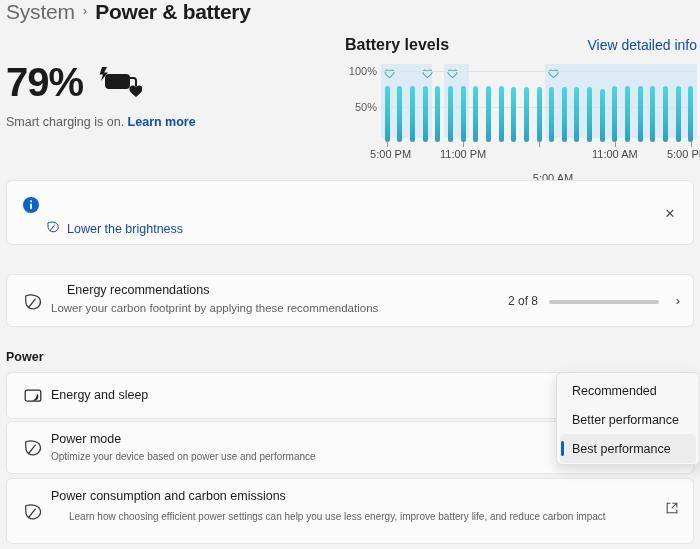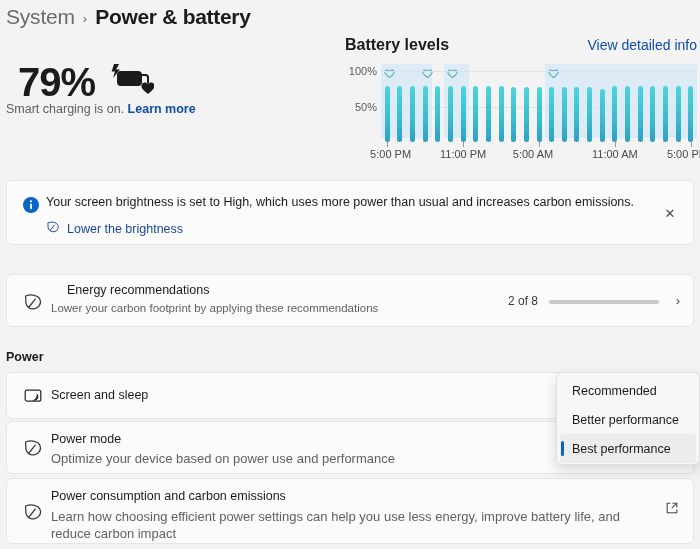--- a/index.html
+++ b/index.html
@@ -8,33 +8,33 @@
     background: #f3f3f3;
     font-family: "Liberation Sans", sans-serif;
     color: #1b1b1b;
     overflow: hidden;
   }
   .page { position: relative; width: 700px; height: 549px; }
 
   
   .breadcrumb {
     position: absolute; left: 6px; top: 0px;
-    display: flex; align-items: center; gap: 8px;
+    display: flex; gap: 8px;
     height: 34px;
   }
   .bc-parent { font-size: 21px; color: #6b6b6b; letter-spacing: -0.2px; }
   .bc-sep { font-size: 13px; color: #6b6b6b; padding-top: 3px; }
   .bc-current { font-size: 21px; font-weight: 600; color: #1b1b1b; letter-spacing: -0.3px; }
 
   
   .batt-summary { position: absolute; left: 6px; top: 62px; }
-  .batt-pct-row { display: flex; gap: 13px; margin-left: 12px; }
+  .batt-pct-row { display: flex; align-items: center; gap: 13px; }
   .batt-pct { font-size: 40px; font-weight: 600; line-height: 1; letter-spacing: -1px; color: #1b1b1b; }
   .batt-icon { width: 46px; height: 34px; display:block; }
-  .smart-line { font-size: 12.5px; color: #5d5d5d; text-align: right; }
+  .smart-line { margin-top: 13px; font-size: 12.5px; color: #5d5d5d; text-align: right; }
   .smart-line .lm { color: #0f4fa8; font-weight: 700; text-decoration: none; }
 
   
   .chart-wrap { position: absolute; left: 345px; top: 36px; width: 352px; height: 130px; }
   .chart-head { display: flex; justify-content: space-between; align-items: baseline; }
   .chart-title { font-size: 16px; font-weight: 700; color: #1b1b1b; }
   .chart-link { font-size: 14px; color: #0f4fa8; text-decoration: none; }
   .plot { position: relative; margin-top: 10px; height: 78px; width: 352px; }
   .ylabels { position: absolute; left: 0; top: 0; width: 35px; height: 78px; }
   .ylab { position: absolute; right: 3px; font-size: 11px; color: #5d5d5d; transform: translateY(-50%); }
@@ -81,21 +81,21 @@
 
   
   .sec-label { position: absolute; left: 6px; top: 350px; font-size: 12.5px; font-weight: 600; color: #1b1b1b; }
 
   
   .row-screen { top: 372px; height: 47px; }
   .row-mode { top: 421px; height: 53px; }
   .row-carbon { top: 478px; height: 66px; }
   .row-ico { position: absolute; left: 16px; width: 20px; height: 20px; }
   .row-title { position: absolute; left: 44px; font-size: 12.5px; color: #1b1b1b; }
-  .row-sub { position: absolute; left: 44px; font-size: 13px; color: #616161; }
+  .row-sub { position: absolute; left: 44px; font-size: 10px; color: #616161; }
   .ext-ico { position: absolute; right: 14px; top: 22px; width: 14px; height: 14px; }
 
   
   .flyout {
     position: absolute; left: 556px; top: 372px; width: 144px; height: 93px;
     background: #f7f7f7; border: 1px solid #e0e0e0; border-radius: 6px;
     box-shadow: 0 5px 14px rgba(0,0,0,0.14);
     padding: 3px 0; z-index: 40;
   }
   .fly-item {
@@ -196,36 +196,35 @@
       <div class="xaxis" id="xaxis">
           <div class="xtick" style="left: 6.32px;"></div>
           <div class="xtick" style="left: 82.16px;"></div>
           <div class="xtick" style="left: 158px;"></div>
           <div class="xtick" style="left: 233.84px;"></div>
           <div class="xtick" style="left: 309.68px;"></div>
         </div>
       <div class="xlabels" id="xlabels">
           <div class="xlab" style="left: 42.32px; transform: translateX(-42%);">5:00 PM</div>
           <div class="xlab" style="left: 118.16px;">11:00 PM</div>
-          <div class="xlab" style="left: 188px;">5:00 AM</div>
+          <div class="xlab" style="left: 208px; margin-top: 24px;">5:00 AM</div>
           <div class="xlab" style="left: 269.84px;">11:00 AM</div>
           <div class="xlab" style="left: 345.68px; transform: translateX(-58%);">5:00 PM</div>
         </div>
     </div>
   </div>
 
   <div class="card banner">
     <span class="banner-ico">
       <svg viewBox="0 0 16 16" width="16" height="16">
         <circle cx="8" cy="8" r="8" fill="#0a64c8"></circle>
         <rect x="7.1" y="6.6" width="1.8" height="5.6" rx="0.9" fill="#ffffff"></rect>
         <circle cx="8" cy="4.3" r="1.1" fill="#ffffff"></circle>
       </svg>
     </span>
-    <span class="banner-text">Your screen brightness is set to High, which uses more power than usual and increases carbon emissions.</span>
     <span class="banner-action">
       <span>
         <svg viewBox="0 0 16 16" width="14" height="14">
           <path d="M2.2 3.2 C6.6 1.6 12 2.4 13.6 6 C15 9.2 12.6 13 9 13.4 C5.6 13.8 2.8 11.6 2.4 8.6 Z" fill="none" stroke="#17479e" stroke-width="1.1"></path>
           <path d="M4.2 12.6 L10 5.4" fill="none" stroke="#17479e" stroke-width="1.1"></path>
         </svg>
       </span>
       <a class="lk" href="#">Lower the brightness</a>
     </span>
     <button class="banner-close">✕</button>
@@ -249,21 +248,21 @@
 
   <div class="sec-label">Power</div>
 
   <div class="card row-screen">
     <span class="row-ico" style="top:13px">
       <svg viewBox="0 0 20 20" width="20" height="20">
         <rect x="2.2" y="4.2" width="15.6" height="11" rx="2" fill="none" stroke="#2b2b2b" stroke-width="1.25"></rect>
         <path d="M13.8 7.6 c2 1.4 2.2 4.4 .2 6.2 -1.2 1.1 -3 1.3 -4.4 .6 2.6-.5 4.4-3.4 4.2-6.8z" fill="#2b2b2b"></path>
       </svg>
     </span>
-    <span class="row-title" style="top:15px">Screen and sleep</span>
+    <span class="row-title" style="top:15px">Energy and sleep</span>
   </div>
 
   <div class="card row-mode">
     <span class="row-ico" style="top:16px">
       <svg viewBox="0 0 20 20" width="20" height="20">
         <path d="M2.6 4 C8.2 2 15 3 17 7.4 C18.8 11.4 15.8 16.2 11.2 16.8 C6.8 17.4 3.4 14.6 2.9 10.8 Z" fill="none" stroke="#3a3a3a" stroke-width="1.25"></path>
         <path d="M5.2 16 L12.6 6.6" fill="none" stroke="#3a3a3a" stroke-width="1.25"></path>
       </svg>
     </span>
     <span class="row-title" style="top:10px">Power mode</span>
@@ -271,21 +270,21 @@
   </div>
 
   <div class="card row-carbon">
     <span class="row-ico" style="top:23px">
       <svg viewBox="0 0 20 20" width="20" height="20">
         <path d="M2.6 4 C8.2 2 15 3 17 7.4 C18.8 11.4 15.8 16.2 11.2 16.8 C6.8 17.4 3.4 14.6 2.9 10.8 Z" fill="none" stroke="#3a3a3a" stroke-width="1.25"></path>
         <path d="M5.2 16 L12.6 6.6" fill="none" stroke="#3a3a3a" stroke-width="1.25"></path>
       </svg>
     </span>
     <span class="row-title" style="top:10px">Power consumption and carbon emissions</span>
-    <span class="row-sub" style="top:29px; right:60px; line-height:17px;">Learn how choosing efficient power settings can help you use less energy, improve battery life, and reduce carbon impact</span>
+    <span class="row-sub" style="top:29px; right:60px; line-height:17px;margin-left:18px;">Learn how choosing efficient power settings can help you use less energy, improve battery life, and reduce carbon impact</span>
     <span class="ext-ico">
       <svg viewBox="0 0 14 14" width="14" height="14">
         <path d="M5.4 2.2 H2.2 V11.8 H11.8 V8.6" fill="none" stroke="#4a4a4a" stroke-width="1.1"></path>
         <path d="M7.4 2.2 H11.8 V6.6" fill="none" stroke="#4a4a4a" stroke-width="1.1"></path>
         <path d="M11.8 2.2 L6.8 7.2" fill="none" stroke="#4a4a4a" stroke-width="1.1"></path>
       </svg>
     </span>
   </div>
 
   <div class="flyout" id="flyout">

